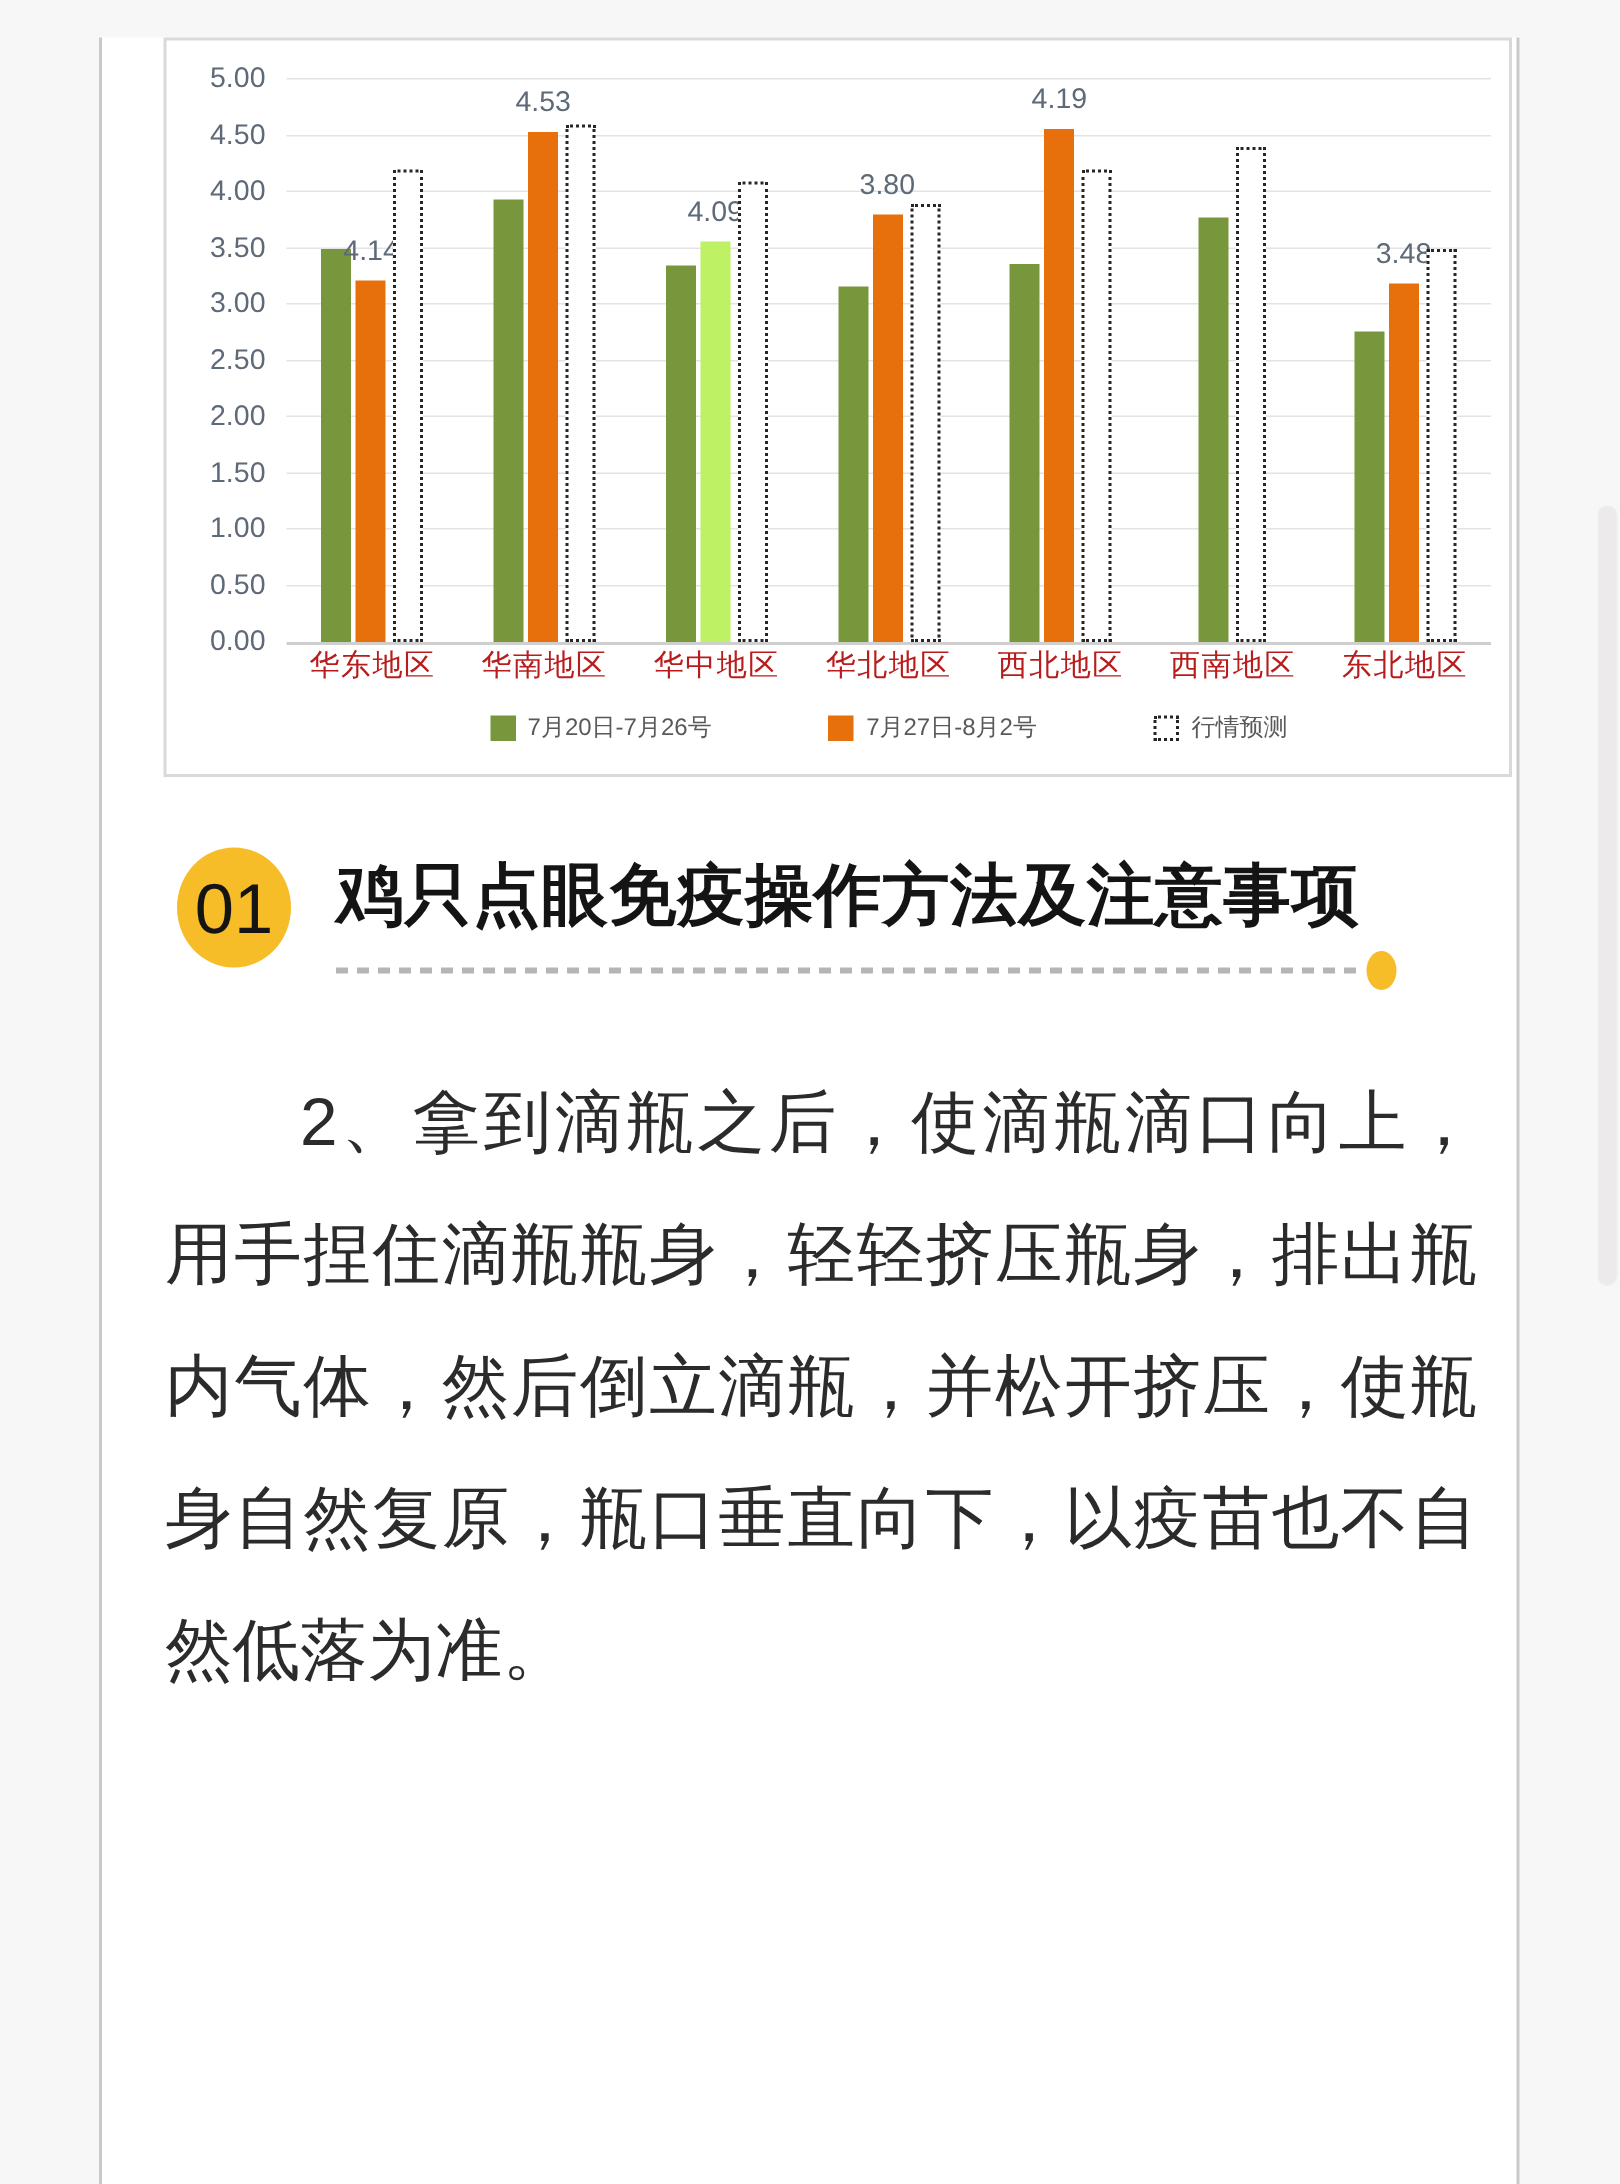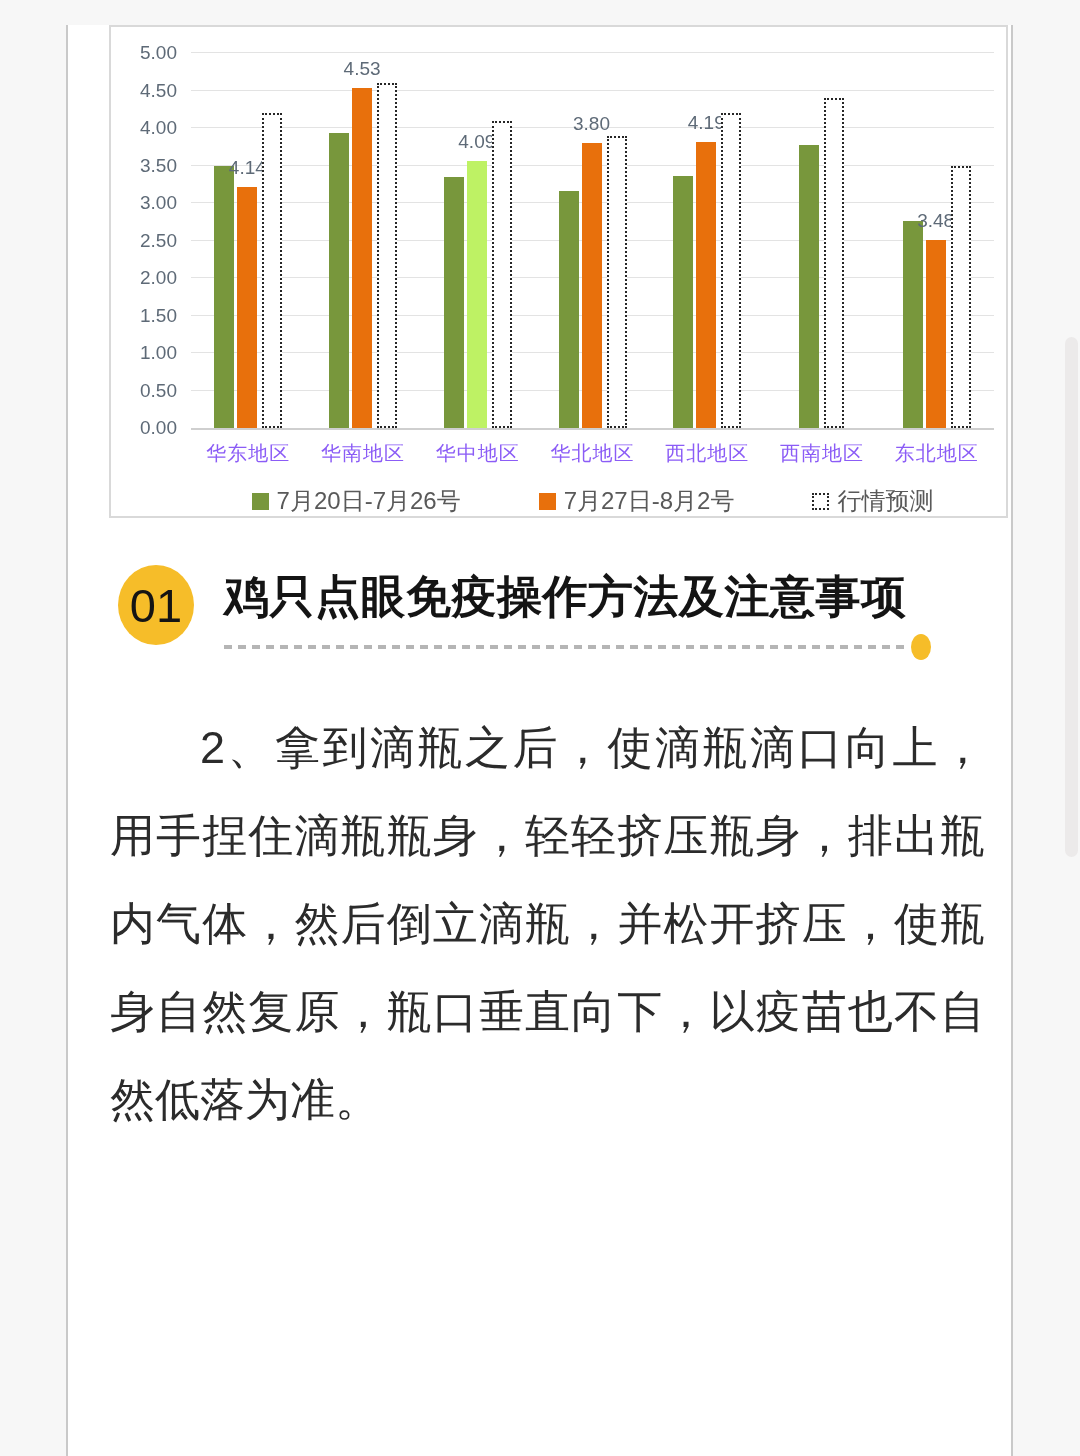--- a/index.html
+++ b/index.html
@@ -19,24 +19,24 @@
   .ytick { position:absolute; right:calc(100% + 14px); width:70px; text-align:right;
            font-size:19px; color:#5e6a77;margin-top:37px; }
   .groups { position:absolute; left:0; right:0; top:0; bottom:0; display:flex; }
   .bar-group { flex:1; display:flex; align-items:flex-end; justify-content:center; }
   .bar { width:20px; position:relative; }
   .bar + .bar { margin-left:3px; }
   .bar-dotted { margin-left:5px !important; background:#ffffff;
                 border:2px dotted #262626; }
   .bar-label { position:absolute; top:-30px; left:50%; transform:translateX(-50%);
                font-size:19px; color:#5e6a77; white-space:nowrap; }
-  .x-labels { display:flex; margin-top:10px; font-size:20px; color:#8b5cf6; }
+  .x-labels { display:flex; font-size:20px; color:#b91c1c; }
   .x-labels > div { flex:1; text-align:center; letter-spacing:1px; }
   .legend { display:flex; justify-content:center; margin-top:18px; gap:78px;
-            font-size:24px; color:#595959; }
+            font-size:16px; color:#595959; }
   .legend-item { display:flex; align-items:center; gap:8px; }
   .legend-marker { width:17px; height:17px; display:inline-block; }
   .legend-marker-dotted { background:#fff; border:2px dotted #262626; }
 
   
   .section-header { display:flex; align-items:flex-start; margin:47px 80px 0 50px; }
   .badge { width:76px; height:80px; border-radius:50%; flex:0 0 76px;
            display:flex; align-items:center; justify-content:center;
            font-size:47px; color:#141414; }
   .header-right { flex:1; margin-left:30px; min-width:0; }
@@ -112,32 +112,32 @@
           </div>
           <div class="bar-group">
             <div class="bar" style="height: 237px; background: rgb(120, 151, 60);"></div>
             <div class="bar" style="height: 285px; background: rgb(232, 112, 12);">
               <span class="bar-label">3.80</span>
             </div>
             <div class="bar bar-dotted" style="height: 292.5px; border-color: rgb(38, 38, 38);"></div>
           </div>
           <div class="bar-group">
             <div class="bar" style="height: 252px; background: rgb(120, 151, 60);"></div>
-            <div class="bar" style="height: 286px; background: rgb(232, 112, 12);">
+            <div class="bar" style="height: 342px; background: rgb(232, 112, 12);">
               <span class="bar-label">4.19</span>
             </div>
             <div class="bar bar-dotted" style="height: 315px; border-color: rgb(38, 38, 38);"></div>
           </div>
           <div class="bar-group">
             <div class="bar" style="height: 283.5px; background: rgb(120, 151, 60);"></div>
             <div class="bar bar-dotted" style="height: 330px; border-color: rgb(38, 38, 38);"></div>
           </div>
           <div class="bar-group">
             <div class="bar" style="height: 207px; background: rgb(120, 151, 60);"></div>
-            <div class="bar" style="height: 188px; background: rgb(232, 112, 12);">
+            <div class="bar" style="height: 239px; background: rgb(232, 112, 12);">
               <span class="bar-label">3.48</span>
             </div>
             <div class="bar bar-dotted" style="height: 262.5px; border-color: rgb(38, 38, 38);"></div>
           </div>
         </div>
     </div>
     <div class="x-labels">
         <div>华东地区</div>
         <div>华南地区</div>
         <div>华中地区</div>

